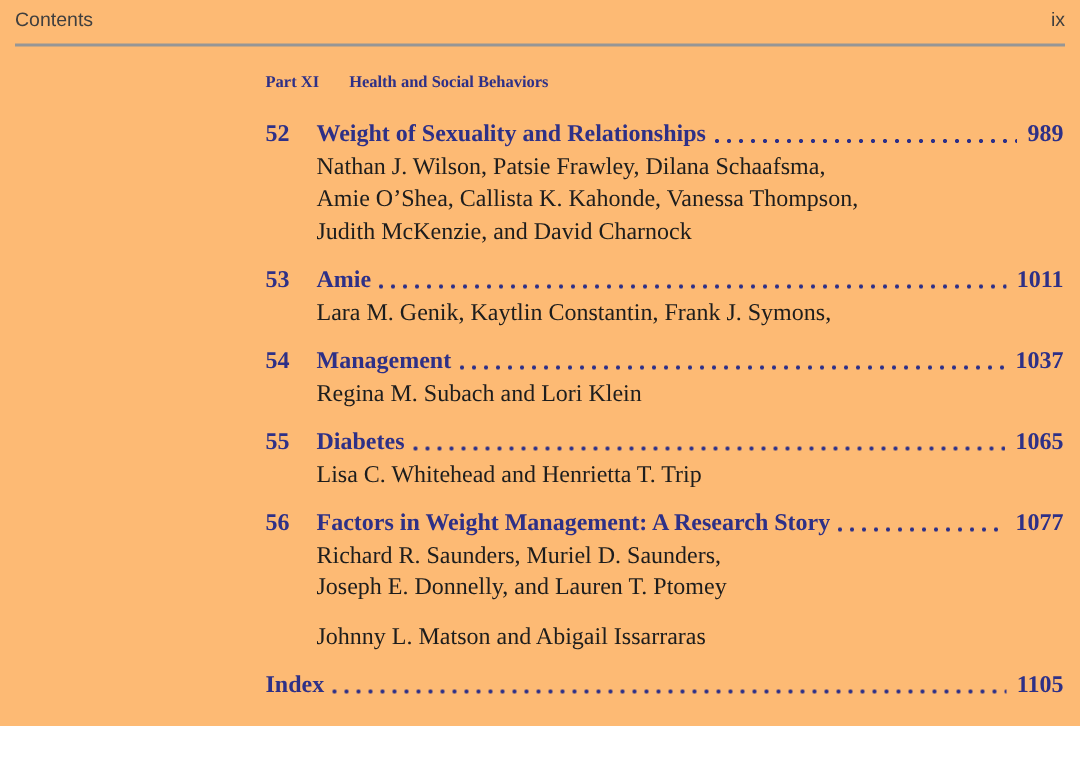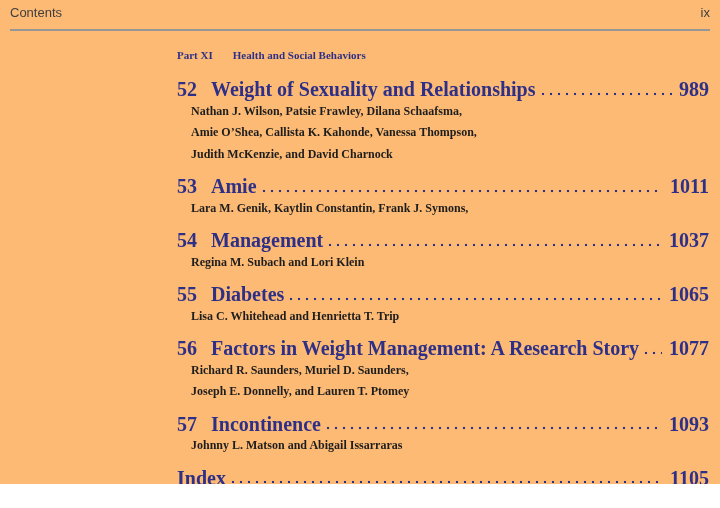--- a/index.html
+++ b/index.html
@@ -33,38 +33,38 @@
     position:absolute;left:177px;right:11px;top:45px;
   }
   .part-heading{
     font-size:11px;font-weight:bold;color:var(--accent);
     line-height:21px;margin-bottom:13px;
   }
   .part-heading .part-label{margin-right:20px;}
   .toc-entry{margin-bottom:11px;}
   .title-row{
     display:flex;align-items:baseline;
-    font-size:20px;font-weight:bold;color:var(--accent);
+    font-size:16px;font-weight:bold;color:var(--accent);
     line-height:21.5px;
   }
   .num{flex:none;width:34px;}
   .title{flex:none;white-space:nowrap;}
   .leader{
     flex:1;align-self:stretch;min-width:12px;
     margin:0 7px 0 3px;
     background-image:radial-gradient(circle at 4px 2px, var(--accent) 1.15px, rgba(0,0,0,0) 1.6px);
     background-size:8px 4px;
     background-repeat:repeat-x;
     background-position:left 0 bottom 5px;
   }
   .page-num{flex:none;text-align:right;}
   .authors{
-    margin-left:14px;
-    font-size:12px;color:var(--body-text);
-    line-height:21.5px;font-weight:bold;
+    margin-left:34px;
+    font-size:16px;color:var(--body-text);
+    line-height:21.5px;font-weight:normal;
   }
   .index-row .title{font-weight:bold;}
   .index-row{margin-bottom:0;}
 </style>
 </head>
 <body>
 
 <div class="page">
 
   <div class="running-header">
@@ -137,26 +137,20 @@
       <span class="leader"></span>
       <span class="page-num">1077</span>
     </div>
     <div class="authors">
             <div class="author-line">Richard R. Saunders, Muriel D. Saunders,</div>
             <div class="author-line">Joseph E. Donnelly, and Lauren T. Ptomey</div>
           </div>
   </div>
 
   <div class="toc-entry">
-    <div class="title-row">
-      <span class="num">57</span>
-      <span class="title">Incontinence</span>
-      <span class="leader"></span>
-      <span class="page-num">1093</span>
-    </div>
     <div class="authors">
             <div class="author-line">Johnny L. Matson and Abigail Issarraras</div>
           </div>
   </div>
 </div>
 
     <div class="toc-entry index-row">
       <div class="title-row">
         <span class="title">Index</span>
         <span class="leader"></span>

